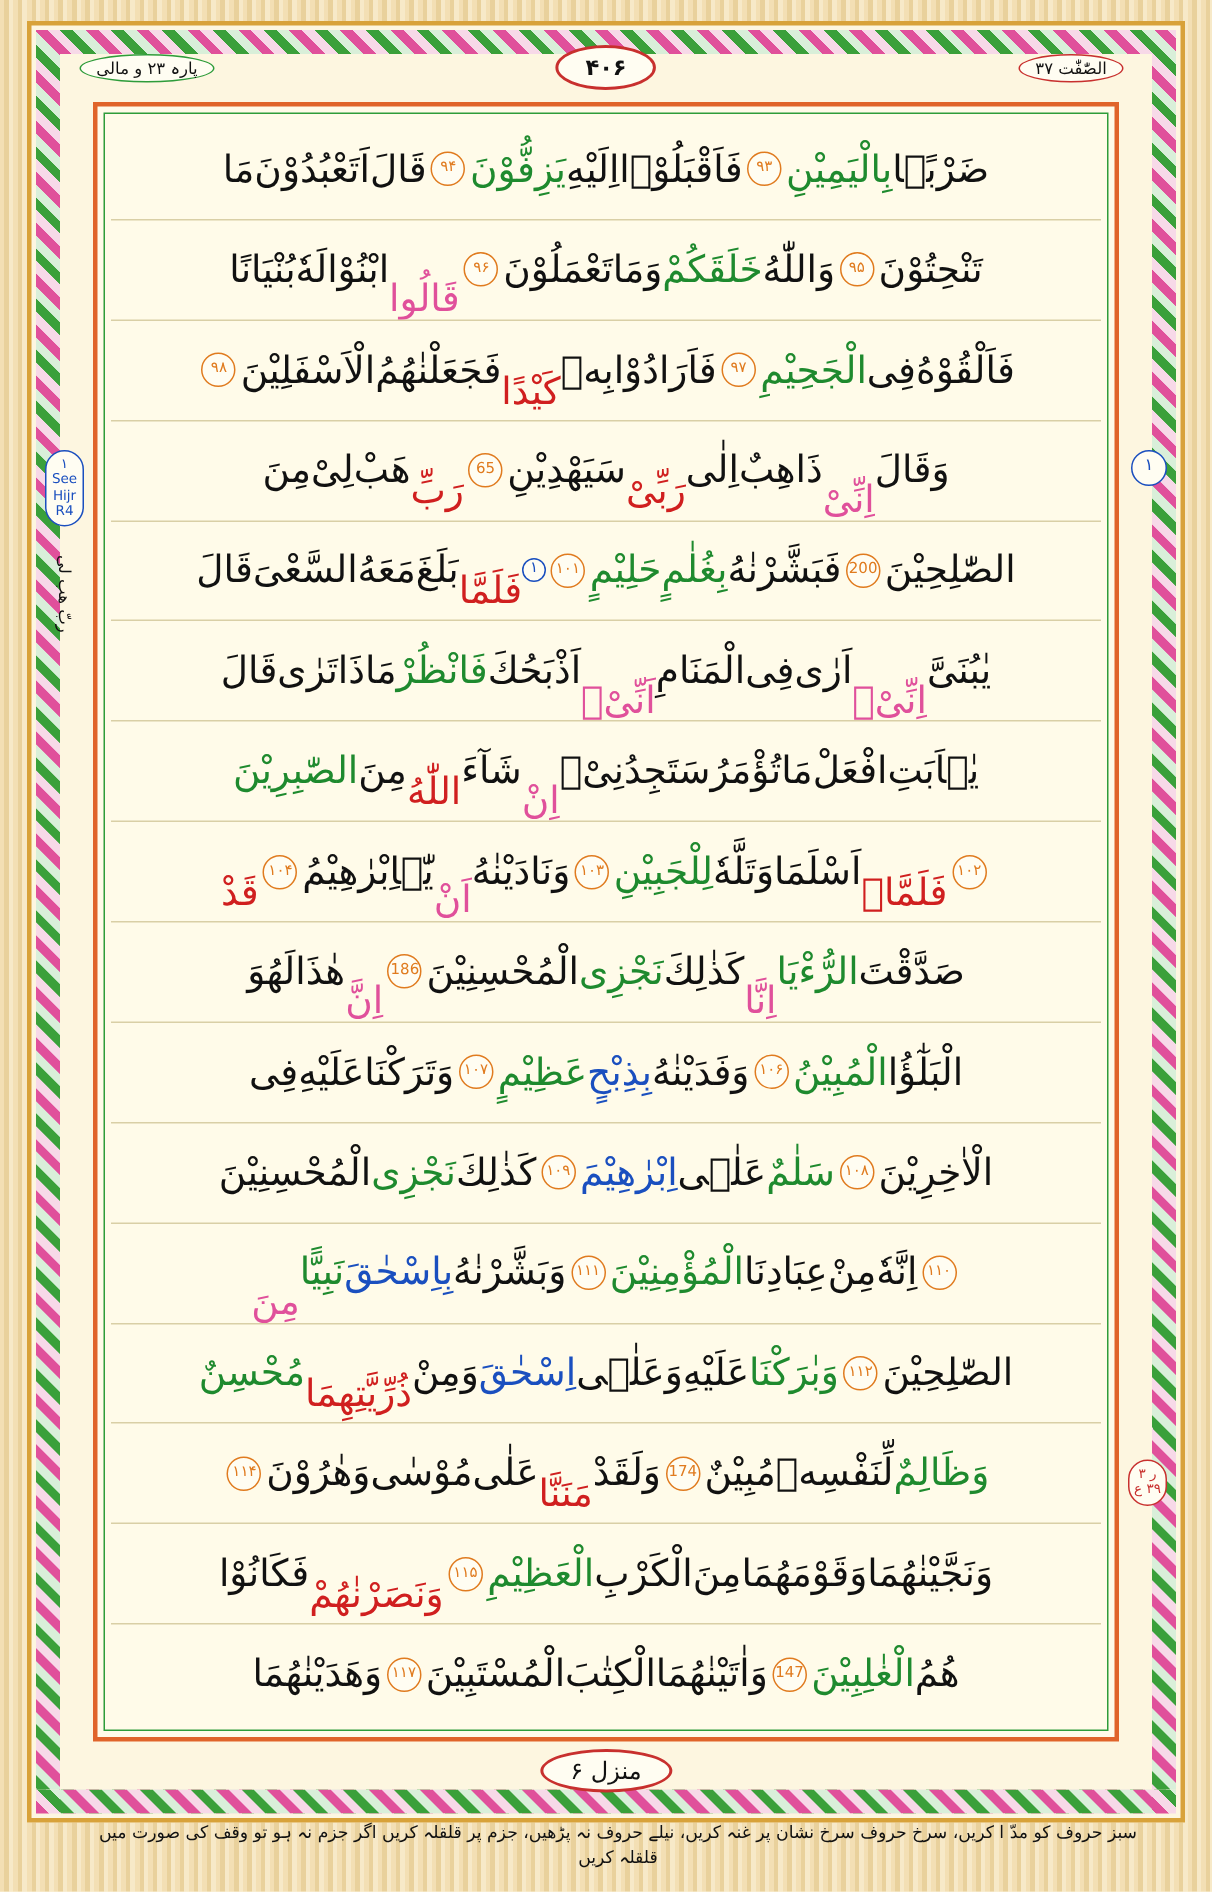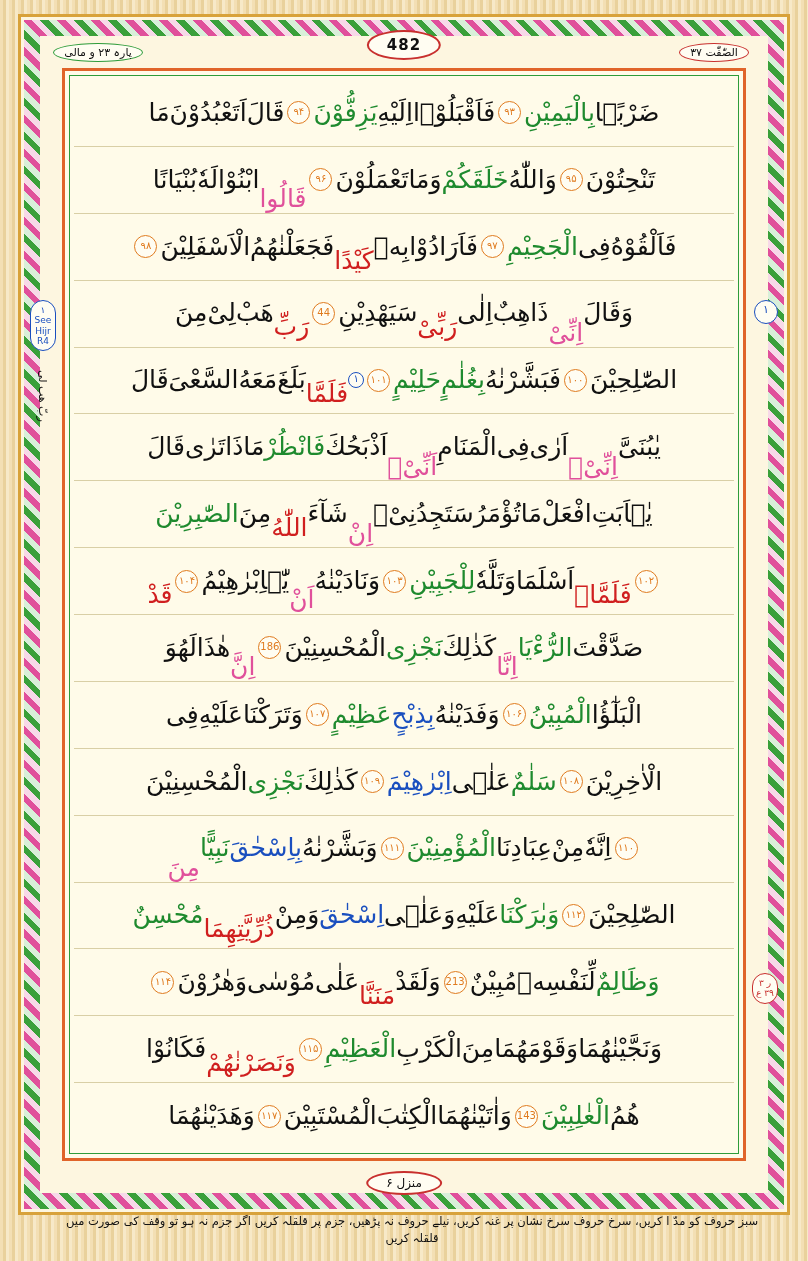--- a/index.html
+++ b/index.html
@@ -72,21 +72,21 @@
     border: 1.5px solid #2e9c3a;
     box-sizing: border-box;
   }
 
   
   .hdr {
     position: absolute;
     top: 36px;
     height: 26px;
     display: flex;
-    align-items: flex-end;
+    align-items: flex-start;
     justify-content: center;
     font-size: 12px;
     color: #1a1a1a;
     direction: rtl;
   }
   .hdr-left {
     left: 38px;
     width: 120px;
   }
   .hdr-right {
@@ -124,21 +124,21 @@
   
   .manzil {
     position: absolute;
     bottom: 66px;
     left: 50%;
     transform: translateX(-50%);
     border: 2px solid #c8302e;
     border-radius: 50%;
     background: #fffdf2;
     padding: 3px 18px;
-    font-size: 12px;
+    font-size: 16px;
     color: #111;
   }
   .footnote {
     position: absolute;
     bottom: 14px;
     left: 0;
     right: 0;
     text-align: center;
     font-size: 11.5px;
     color: #111;
@@ -265,21 +265,21 @@
   <div class="frame-orn"></div>
 
   <div class="hdr hdr-left">
     <span class="oval oval-green">پارہ ۲۳ و مالی</span>
   </div>
 
   <div class="hdr hdr-right">
     <span class="oval">الصّٰفّٰت ۳۷</span>
   </div>
 
-  <div class="page-num">482</div>
+  <div class="page-num">۴۰۶</div>
 
   <div class="frame-inner">
     <div class="frame-inner2"></div>
   </div>
 
   <div class="side-marker side-left">
     <span>۱</span>
     <br>
     <span>See Hijr R4</span>
   </div>
@@ -328,29 +328,29 @@
         <span class="seg k">الْاَسْفَلِيْنَ</span> 
         <span class="ayah">۹۸</span>
       </div>
       <div class="line">
         <span class="seg k">وَقَالَ</span> 
         <span class="seg p">اِنِّىْ</span> 
         <span class="seg k">ذَاهِبٌ</span> 
         <span class="seg k">اِلٰى</span> 
         <span class="seg r">رَبِّىْ</span> 
         <span class="seg k">سَيَهْدِيْنِ</span> 
-        <span class="ayah">44</span>
+        <span class="ayah">65</span>
         <span class="seg r">رَبِّ</span> 
         <span class="seg k">هَبْ</span> 
         <span class="seg k">لِىْ</span> 
         <span class="seg k">مِنَ</span> 
       </div>
       <div class="line">
         <span class="seg k">الصّٰلِحِيْنَ</span> 
-        <span class="ayah">۱۰۰</span>
+        <span class="ayah">200</span>
         <span class="seg k">فَبَشَّرْنٰهُ</span> 
         <span class="seg g">بِغُلٰمٍ</span> 
         <span class="seg g">حَلِيْمٍ</span> 
         <span class="ayah">۱۰۱</span>
         <span class="supnum">۱</span>
         <span class="seg r">فَلَمَّا</span> 
         <span class="seg k">بَلَغَ</span> 
         <span class="seg k">مَعَهُ</span> 
         <span class="seg k">السَّعْىَ</span> 
         <span class="seg k">قَالَ</span> 
@@ -448,42 +448,42 @@
         <span class="seg k">وَعَلٰۤى</span> 
         <span class="seg b">اِسْحٰقَ</span> 
         <span class="seg k">وَمِنْ</span> 
         <span class="seg r">ذُرِّيَّتِهِمَا</span> 
         <span class="seg g">مُحْسِنٌ</span> 
       </div>
       <div class="line">
         <span class="seg g">وَظَالِمٌ</span> 
         <span class="seg k">لِّنَفْسِهٖ</span> 
         <span class="seg k">مُبِيْنٌ</span> 
-        <span class="ayah">213</span>
+        <span class="ayah">174</span>
         <span class="seg k">وَلَقَدْ</span> 
         <span class="seg r">مَنَنَّا</span> 
         <span class="seg k">عَلٰى</span> 
         <span class="seg k">مُوْسٰى</span> 
         <span class="seg k">وَهٰرُوْنَ</span> 
         <span class="ayah">۱۱۴</span>
       </div>
       <div class="line">
         <span class="seg k">وَنَجَّيْنٰهُمَا</span> 
         <span class="seg k">وَقَوْمَهُمَا</span> 
         <span class="seg k">مِنَ</span> 
         <span class="seg k">الْكَرْبِ</span> 
         <span class="seg g">الْعَظِيْمِ</span> 
         <span class="ayah">۱۱۵</span>
         <span class="seg r">وَنَصَرْنٰهُمْ</span> 
         <span class="seg k">فَكَانُوْا</span> 
       </div>
       <div class="line">
         <span class="seg k">هُمُ</span> 
         <span class="seg g">الْغٰلِبِيْنَ</span> 
-        <span class="ayah">143</span>
+        <span class="ayah">147</span>
         <span class="seg k">وَاٰتَيْنٰهُمَا</span> 
         <span class="seg k">الْكِتٰبَ</span> 
         <span class="seg k">الْمُسْتَبِيْنَ</span> 
         <span class="ayah">۱۱۷</span>
         <span class="seg k">وَهَدَيْنٰهُمَا</span> 
       </div>
     </div>
 
   <div class="manzil">منزل ۶</div>
   <div class="footnote">سبز حروف کو مدّ ا کریں، سرخ حروف سرخ نشان پر غنہ کریں، نیلے حروف نہ پڑھیں، جزم پر قلقلہ کریں اگر جزم نہ ہو تو وقف کی صورت میں قلقلہ کریں</div>

